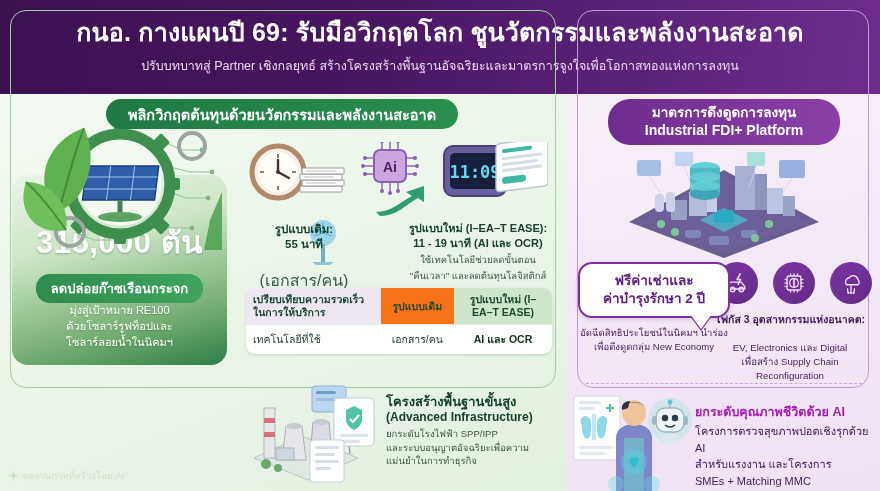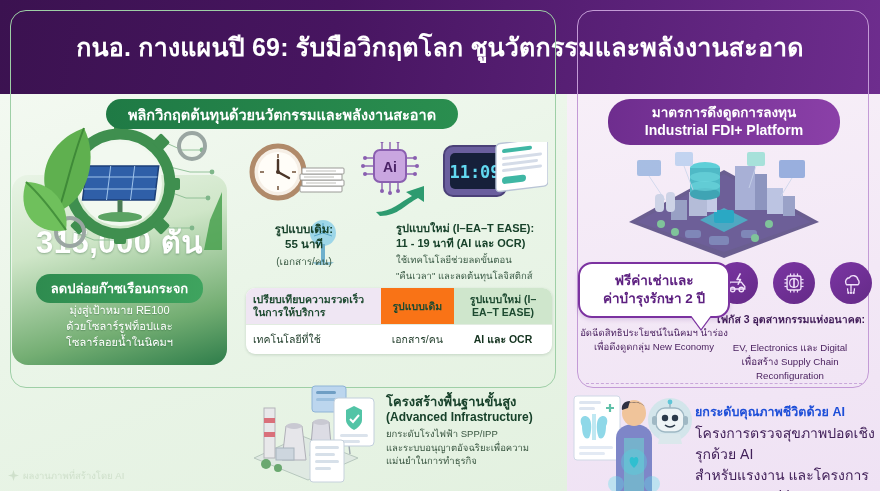--- a/index.html
+++ b/index.html
@@ -79,23 +79,23 @@
 
   
   .eco-art { position:absolute; left:14px; top:120px; width:212px; height:130px; z-index:3; }
 
   
   .mid-art { position:absolute; left:248px; top:142px; width:300px; height:78px; }
   .label-old {
     position:absolute; left:248px; top:222px; width:112px; text-align:center;
   }
   .label-old .t1 { font-size:11.5px; font-weight:bold; color:#17412a; line-height:1.3; }
-  .label-old .t2 { font-size:10px; color:#3c5c46; margin-top:2px; }
+  .label-old .t2 { font-size:16px; color:#3c5c46; margin-top:16px; }
   .label-new {
-    position:absolute; left:396px; top:221px; width:164px; text-align:left;
+    position:absolute; left:396px; top:221px; width:164px; text-align:center;
   }
   .label-new .t1 { font-size:11px; font-weight:bold; color:#17412a; line-height:1.35; }
   .label-new .t2 { font-size:9.5px; color:#3a5a45; margin-top:3px; line-height:1.35; }
 
   
   .cmp-table {
     position:absolute; left:246px; top:288px; width:306px;
     border-radius:9px; overflow:hidden;
     background:#ffffff; box-shadow:0 1px 3px rgba(40,80,50,.18);
   }
@@ -155,36 +155,37 @@
   .focus-text .h { font-size:10.5px; font-weight:bold; color:#3f1a57; line-height:1.35; }
   .focus-text .p { font-size:9.7px; color:#4b2260; line-height:1.45; margin-top:15px; }
 
   .dash-div {
     position:absolute; left:586px; top:383px; width:276px;
     border-top:1.2px dashed #c9a7da;
   }
 
   .ai-art { position:absolute; left:572px; top:392px; width:120px; height:99px; }
   .ai-text { position:absolute; left:695px; top:404px; width:180px; }
-  .ai-text .h { font-size:12.5px; font-weight:bold; color:#1d4ed8; line-height:1.3; }
-  .ai-text .p { font-size:14px; color:#42215a; line-height:1.5; margin-top:3px; }
+  .ai-text .h { font-size:12.5px; font-weight:bold; color:#a21caf; line-height:1.3; }
+  .ai-text .p { font-size:11px; color:#42215a; line-height:1.5; margin-top:3px; }
 
   
   .watermark {
     position:absolute; left:8px; top:468px;
     font-size:9.5px; color:#cfe0cb; display:flex; align-items:center; gap:4px;
   }
 </style>
 </head>
 <body>
 
 <div class="page">
 
   <div class="header">
     <div class="header-title">กนอ. กางแผนปี 69: รับมือวิกฤตโลก ชูนวัตกรรมและพลังงานสะอาด</div>
+    <div class="header-sub">ปรับบทบาทสู่ Partner เชิงกลยุทธ์ สร้างโครงสร้างพื้นฐานอัจฉริยะและมาตรการจูงใจเพื่อโอกาสทองแห่งการลงทุน</div>
   </div>
 
   <div class="body">
 
     <div class="green-zone"></div>
 
     <div class="purple-zone"></div>
   </div>
 
   <div class="outline green-panel"></div>

